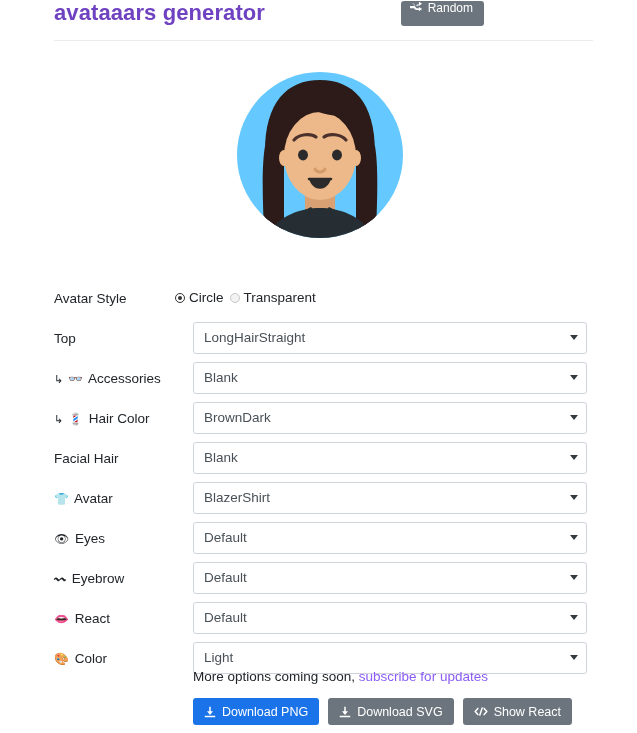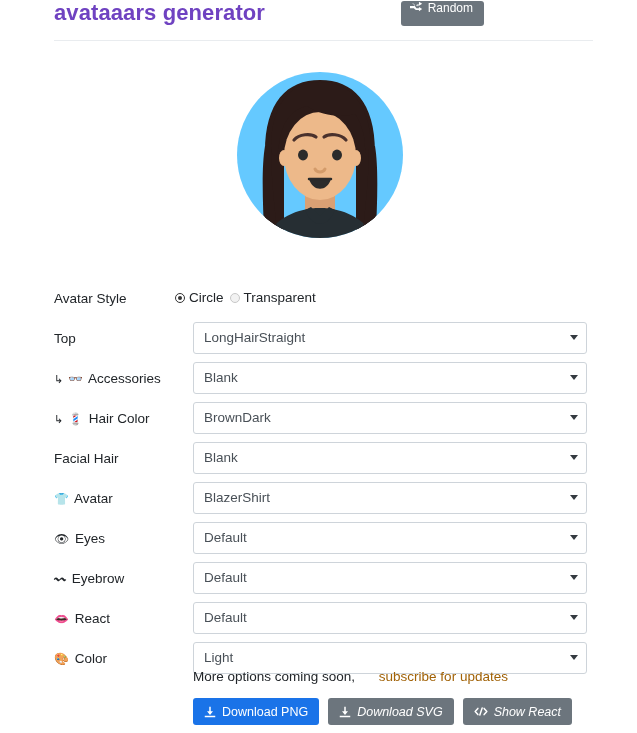--- a/index.html
+++ b/index.html
@@ -158,23 +158,22 @@
   
   .footer-note {
     position: absolute;
     left: 193px;
     top: 669px;
     font-size: 13.5px;
     color: #212529;
     white-space: nowrap;
   }
   .footer-note a {
-    color: #a16207;
+    color: #8b5cf6;
     text-decoration: none;
-    margin-left: 20px;
   }
   .btn-bar {
     position: absolute;
     left: 193px;
     top: 698px;
     display: flex;
     gap: 9px;
   }
   .btn {
     height: 27px;
@@ -184,21 +183,21 @@
     font-size: 12.5px;
     font-family: "Liberation Sans", sans-serif;
     color: #ffffff;
     display: flex;
     align-items: center;
     gap: 6px;
     cursor: pointer;
     white-space: nowrap;
   }
   .btn-primary { background: #1a73e8; }
-  .btn-secondary { background: #6c757d; font-style: italic; }
+  .btn-secondary { background: #6c757d; }
   .btn svg { display:block; }
 </style>
 </head>
 <body>
 
 <div class="page">
 
   <div class="header">
     <div class="app-title">avataaars generator</div>
 

